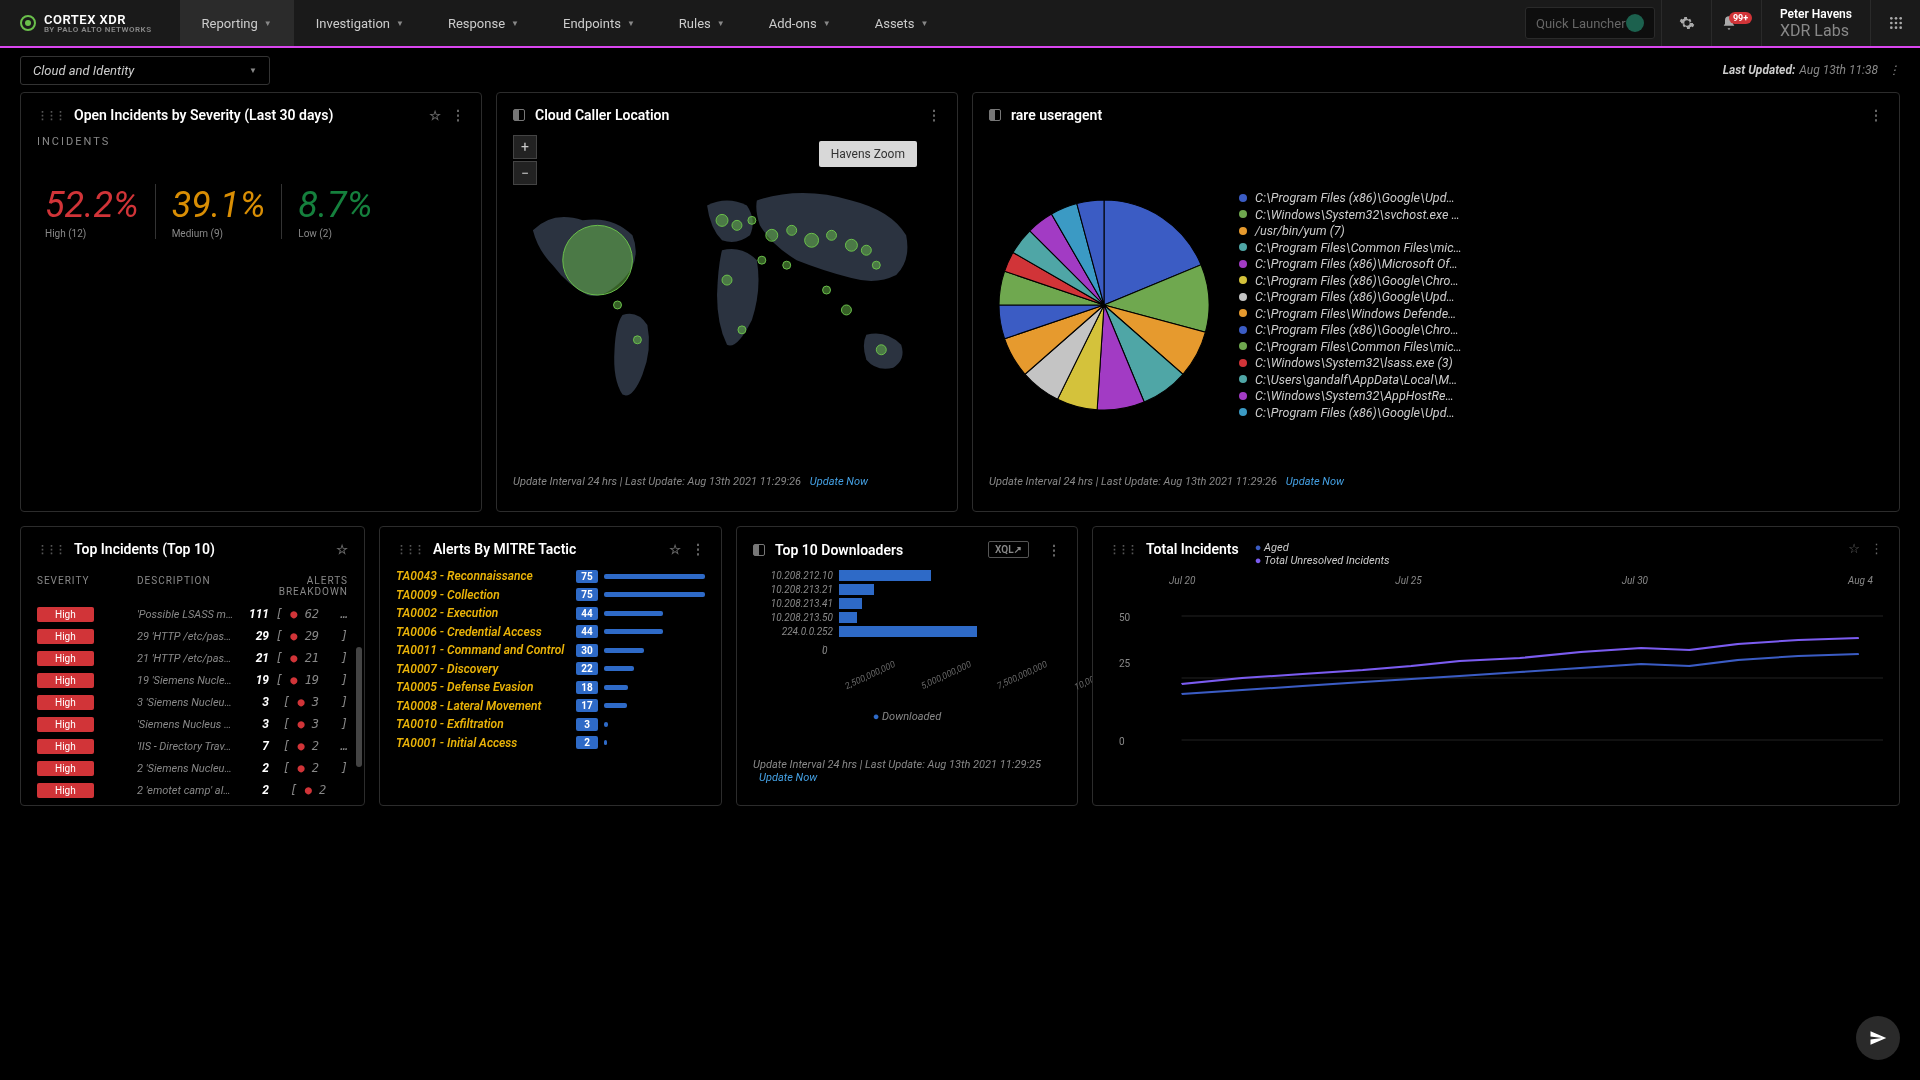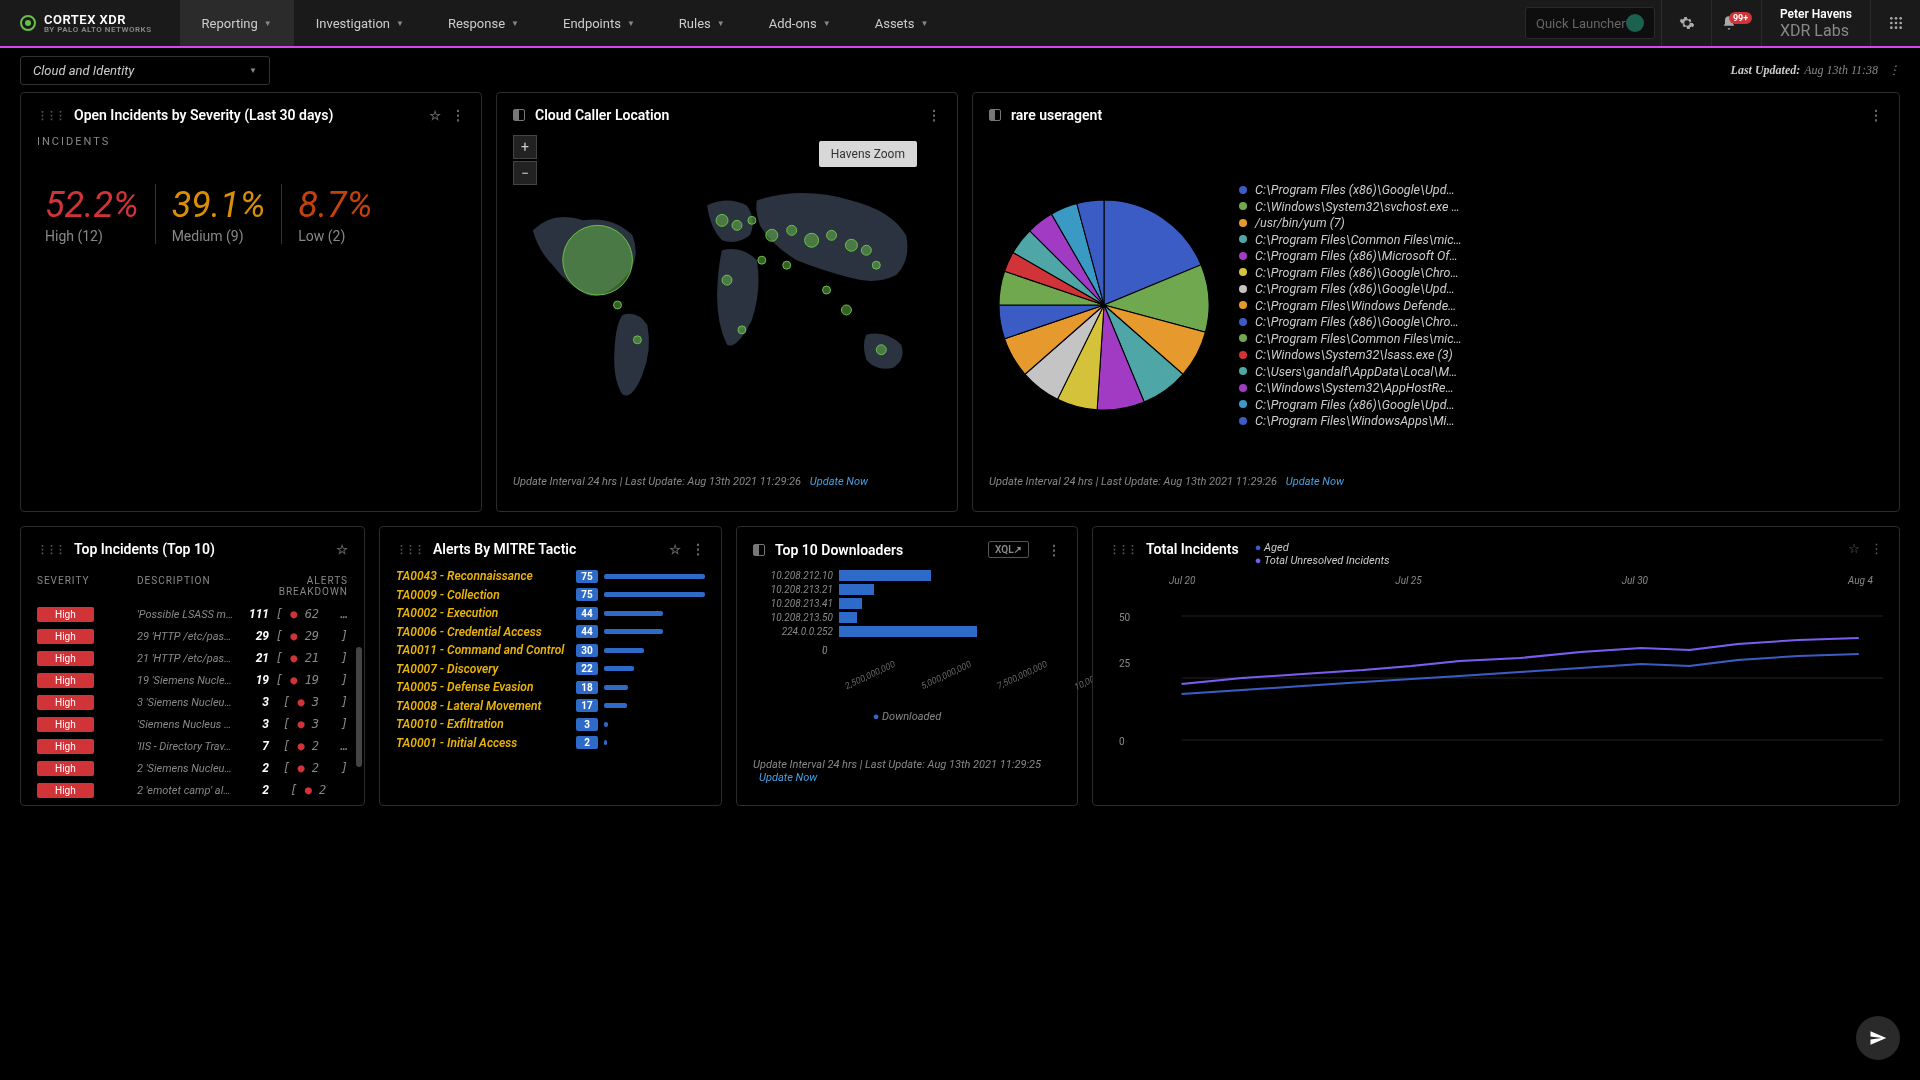--- a/index.html
+++ b/index.html
@@ -17,21 +17,21 @@
 .quick-launcher { background: #0e0e0e; border: 1px solid #2a2a2a; border-radius: 3px; padding: 6px 10px; color: #666; width: 130px; display: flex; align-items: center; margin-right: 6px; }
 .ql-icon { width: 18px; height: 18px; border-radius: 50%; background: #1c614e; margin-left: auto; }
 .top-icon-box { width: 50px; height: 100%; display: flex; align-items: center; justify-content: center; border-left: 1px solid #2a2a2a; cursor: pointer; }
 .gear-icon, .bell-icon, .grid-icon { width: 16px; height: 16px; fill: #aaa; }
 .notif-badge { background: #d13438; color: #fff; font-size: 9px; border-radius: 8px; padding: 1px 4px; margin-left: -8px; margin-top: -10px; font-weight: bold; }
 .user-box { padding: 0 18px; border-left: 1px solid #2a2a2a; height: 100%; display: flex; flex-direction: column; justify-content: center; }
 .user-name { color: #fff; font-weight: 600; font-size: 12px; }
 .user-org { color: #888; font-size: 16px; }
 .subheader { height: 44px; display: flex; align-items: center; padding: 0 20px; }
 .dd-selector { background: #000; border: 1px solid #333; border-radius: 3px; padding: 6px 12px; color: #ccc; display: flex; align-items: center; width: 250px; cursor: pointer; font-style: italic; }
-.subheader-right { margin-left: auto; display: flex; align-items: center; color: #888; font-style: italic; font-size: 12px; font-family: Liberation Serif, serif; }
+.subheader-right { margin-left: auto; display: flex; align-items: center; color: #888; font-style: italic; font-size: 12px; }
 .subheader-right strong { color: #ccc; margin-right: 4px; }
 .more-v { margin-left: 10px; cursor: pointer; color: #888; }
 .dashboard { padding: 0 20px 20px 20px; display: flex; flex-direction: column; gap: 14px; }
 .row { display: flex; gap: 14px; }
 .widget { background: #000; border: 1px solid #2c2c2c; border-radius: 4px; padding: 14px 16px 10px 16px; position: relative; }
 .widget-header { display: flex; align-items: center; margin-bottom: 12px; font-weight: 600; color: #fff; font-size: 14px; }
 .widget-header .star { color: #666; margin-left: auto; cursor: pointer; font-size: 13px; }
 .widget-header .more { color: #666; margin-left: 10px; cursor: pointer; }
 .drag-handle { color: #555; margin-right: 10px; font-size: 11px; letter-spacing: -2px; }
 .w-icon { width: 12px; height: 12px; border: 1px solid #777; margin-right: 10px; border-radius: 2px; background: linear-gradient(90deg,#777 50%, transparent 50%);}
@@ -40,22 +40,22 @@
 
 
 .big-number { font-size: 82px; color: #fff; font-weight: 400; line-height: 1; font-style: italic; }
 .incidents-label { color: #888; font-size: 11px; letter-spacing: 2px; text-transform: uppercase; margin-top: 4px; }
 .sev-row { display: flex; margin-top: 36px; gap: 0; }
 .sev-item { padding: 0 16px; border-left: 1px solid #333; }
 .sev-item:first-child { border-left: none; padding-left: 8px; }
 .sev-pct { font-size: 36px; font-style: italic; }
 .sev-pct.high { color: #d13438; }
 .sev-pct.medium { color: #d98e04; }
-.sev-pct.low { color: #c2410c; }
-.sev-label { font-size: 14px; color: #888; margin-top: 2px; }
+.sev-pct.low { color: #15803d; }
+.sev-label { font-size: 10px; color: #888; margin-top: 2px; }
 
 
 .map-container { position: relative; height: 340px; }
 .zoom-ctrl { position: absolute; left: 0; top: 0; z-index: 2; }
 .zoom-btn { width: 24px; height: 24px; background: #222; border: 1px solid #444; color: #ccc; display: flex; align-items: center; justify-content: center; cursor: pointer; margin-bottom: 2px; font-size: 14px; }
 .reset-zoom { position: absolute; right: 24px; top: 6px; background: #d8d8d8; color: #333; padding: 6px 12px; border-radius: 2px; font-size: 12px; cursor: pointer; z-index: 2; }
 .world-svg { width: 100%; height: 330px; }
 .landmass { fill: #2b3340; }
 .marker { fill: rgba(107,191,75,0.5); stroke: #6abf4b; stroke-width: 1; }
 
@@ -342,24 +342,20 @@
               <span>C:\Users\gandalf\AppData\Local\M…</span>
             </div>
             <div class="pie-legend-row">
               <span class="legend-dot" style="background:#a23bc4"></span>
               <span>C:\Windows\System32\AppHostRe…</span>
             </div>
             <div class="pie-legend-row">
               <span class="legend-dot" style="background:#3b9ac4"></span>
               <span>C:\Program Files (x86)\Google\Upd…</span>
             </div>
-            <div class="pie-legend-row">
-              <span class="legend-dot" style="background:#3b5cc4"></span>
-              <span>C:\Program Files\WindowsApps\Mi…</span>
-            </div>
           </div>
       </div>
       <div class="widget-footer">
         <span>Update Interval 24 hrs | Last Update: Aug 13th 2021 11:29:26</span>
         <a>Update Now</a>
       </div>
     </div>
   </div>
 
   <div class="row">

